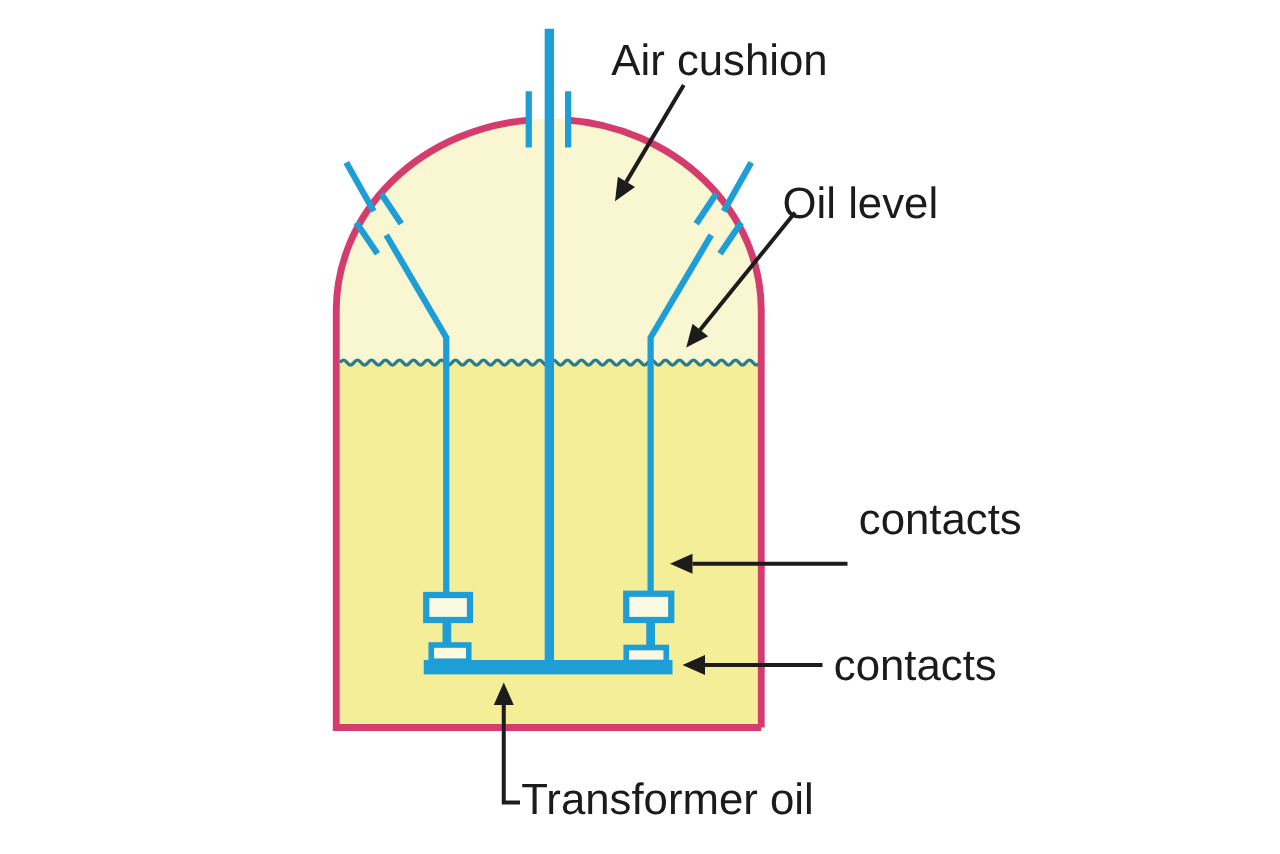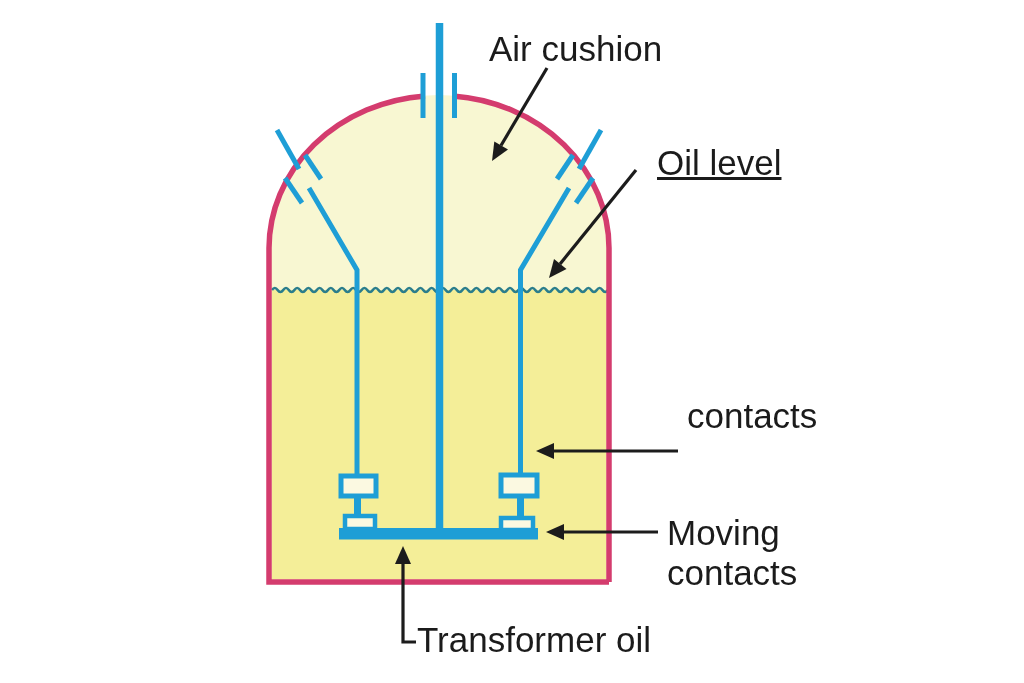--- a/index.html
+++ b/index.html
@@ -2,20 +2,21 @@
 <html style="--background: #ffffff; --tank-stroke: #d43c6e; --air-fill: #f8f7d2; --oil-fill: #f4ee98; --conductor-blue: #1e9ed6; --contact-fill: #fbf9e1; --wave: #2a7d8c; --arrow: #1c1c1c; --text: #1b1b1b;"><head>
 <meta charset="utf-8">
 <style>
   html,body{margin:0;padding:0;background:#fff;}
   #stage{
     position:relative;
     width:1024px;height:683px;
     background:var(--background,#fff);
     font-family:"Liberation Sans", sans-serif;
     overflow:hidden;
+    text-align:right;
   }
   #diagram-svg{position:absolute;left:0;top:0;}
   .label{
     position:absolute;
     color:var(--text,#1b1b1b);
     font-size:35px;
     line-height:40px;
     white-space:nowrap;
   }
   .tank-outline{fill:none;stroke:var(--tank-stroke,#d43c6e);stroke-width:5.5;}
@@ -83,26 +84,25 @@
 
     <path class="arrow-line" d="M 658,532 L 564,532"></path>
     <polygon class="arrow-head" points="546,532 564,524 564,540"></polygon>
 
     <path class="arrow-line" d="M 416,642 L 403,642 L 403,564"></path>
     <polygon class="arrow-head" points="403,546 395,564 411,564"></polygon>
   </svg>
 
   <div class="label" style="left:489px;top:29px;">Air cushion</div>
 
-  <div class="label" style="left:657px;top:143px;text-decoration:underline;">Oil level</div>
+  <div class="label" style="left:626px;top:143px;">Oil level</div>
 
   <div class="label" style="left:687px;top:396px;">
     <div>contacts</div>
   </div>
 
   <div class="label" style="left:667px;top:513px;">
-    <div>Moving</div>
     <div>contacts</div>
   </div>
 
   <div class="label" style="left:417px;top:620px;">Transformer oil</div>
 
 </div>
 
 </body></html>

